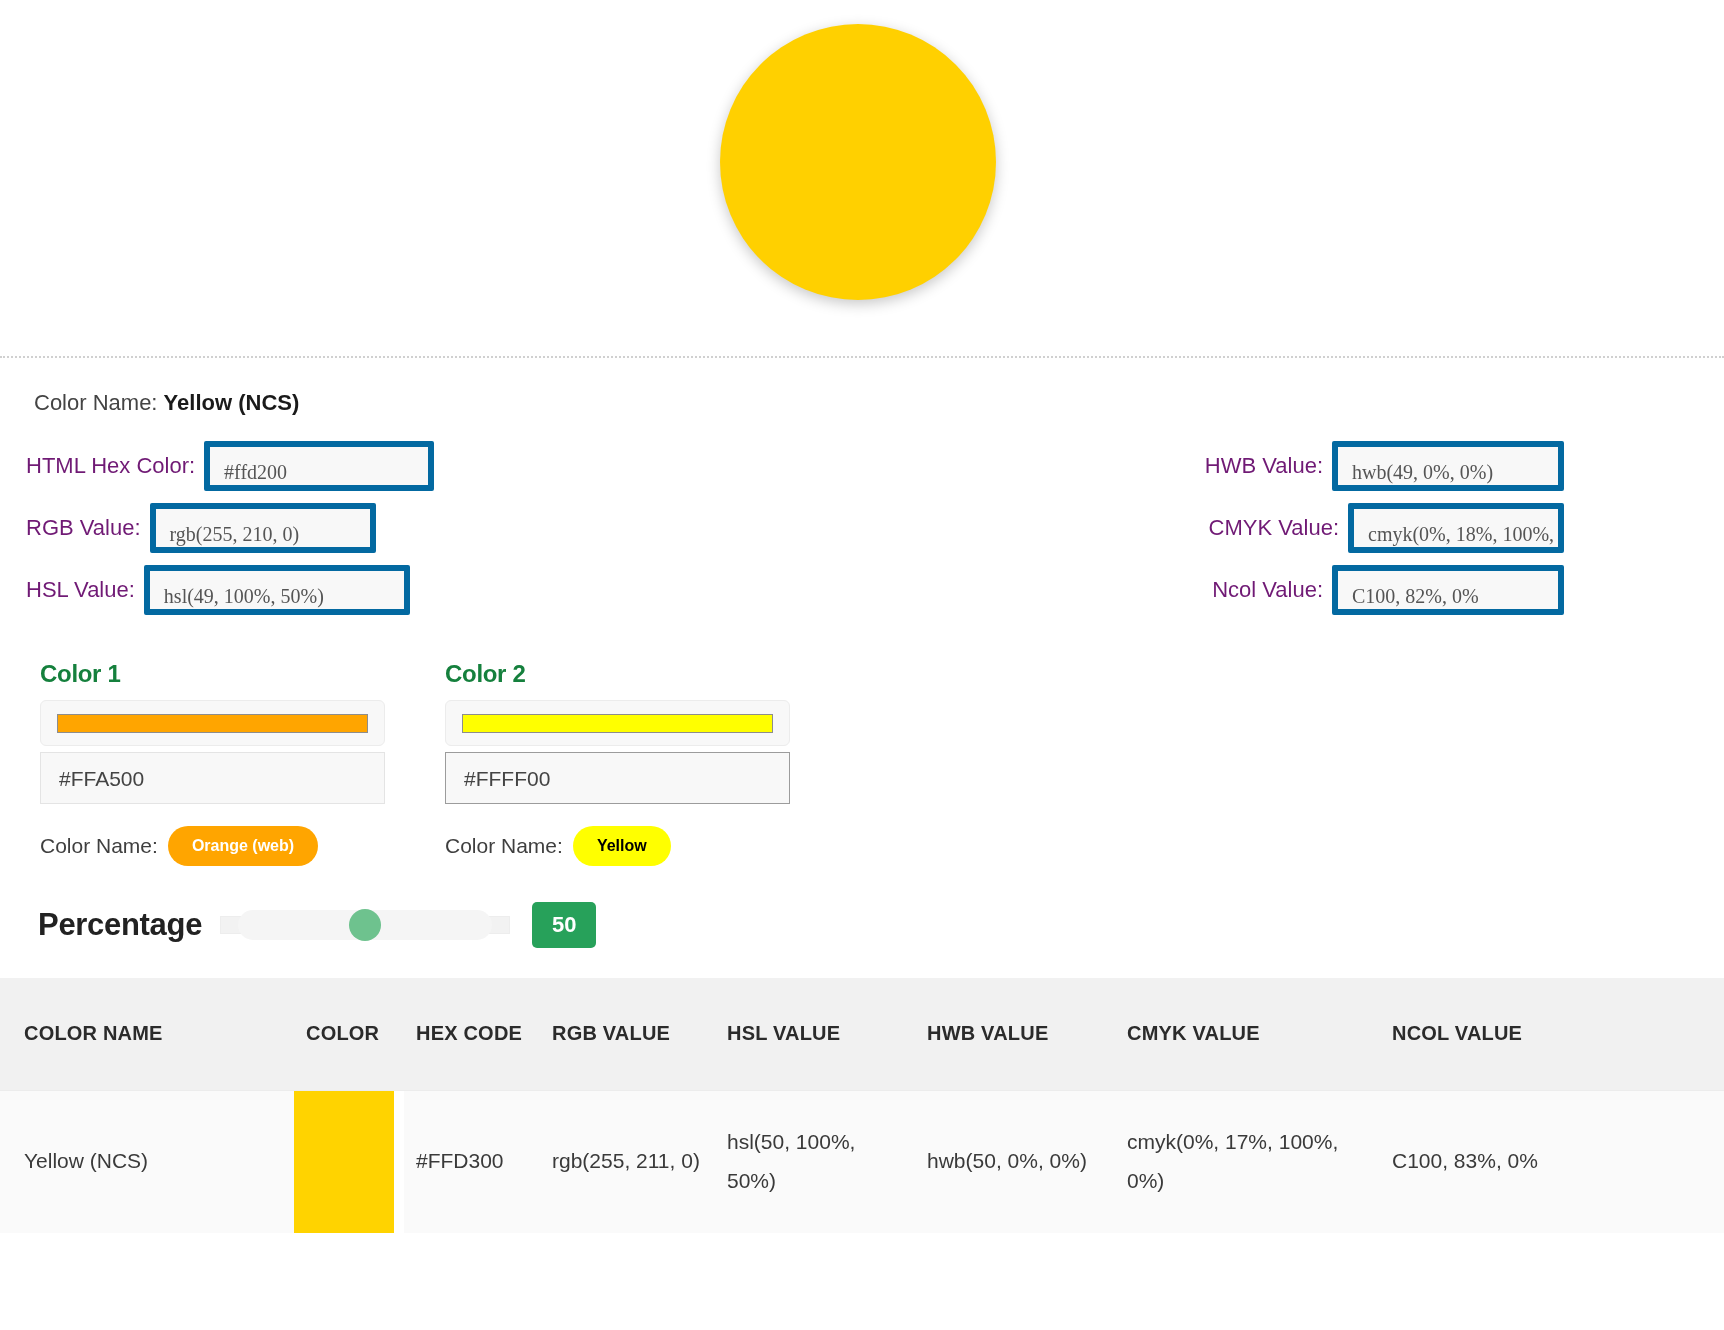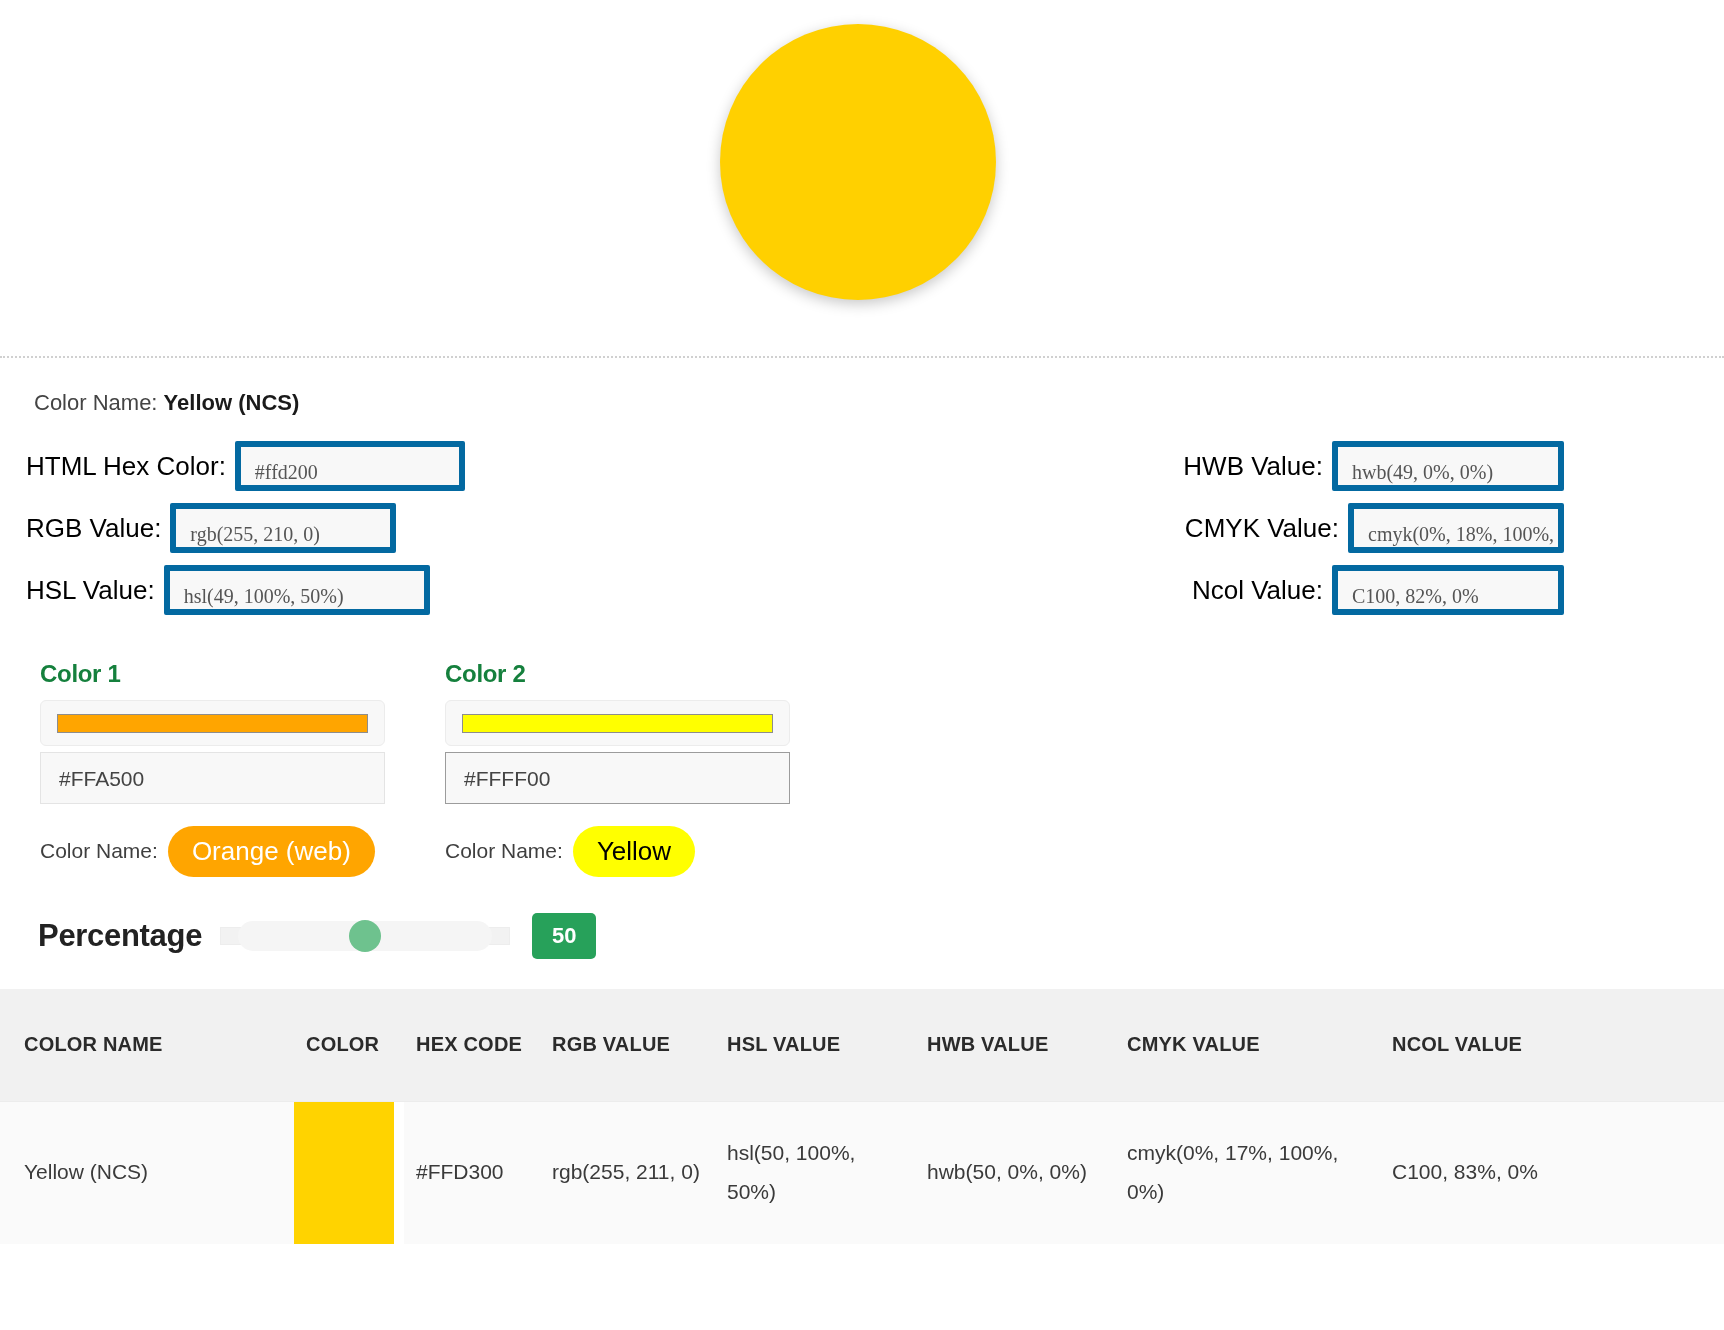--- a/index.html
+++ b/index.html
@@ -66,22 +66,22 @@
 
   .field-row {
     display: flex;
     align-items: center;
     justify-content: flex-end;
     margin-bottom: 10px;
     height: 52px;
   }
   .field-row.left-col { justify-content: flex-start; padding-left: 26px; }
   .field-label {
-    font-size: 26px;
-    color: #000000;
+    font-size: 22px;
+    color: #701a75;
     white-space: nowrap;
     margin-right: 9px;
   }
   .field-box {
     background: #f8f8f8;
     border: 6px solid #0369a1;
     border-radius: 2px;
     height: 50px;
     line-height: 50px;
     box-sizing: border-box;
@@ -155,22 +155,22 @@
   .pill-label {
     font-size: 21px;
     color: #3f3f3f;
     margin-right: 10px;
     white-space: nowrap;
   }
   .pill {
     display: inline-block;
     border-radius: 26px;
     padding: 11px 24px;
-    font-size: 26px;
-    font-weight: normal;
+    font-size: 16px;
+    font-weight: bold;
     line-height: 1.1;
     white-space: nowrap;
   }
 
   
   .pct-row {
     display: flex;
     align-items: center;
     margin-top: 36px;
     padding-left: 38px;

